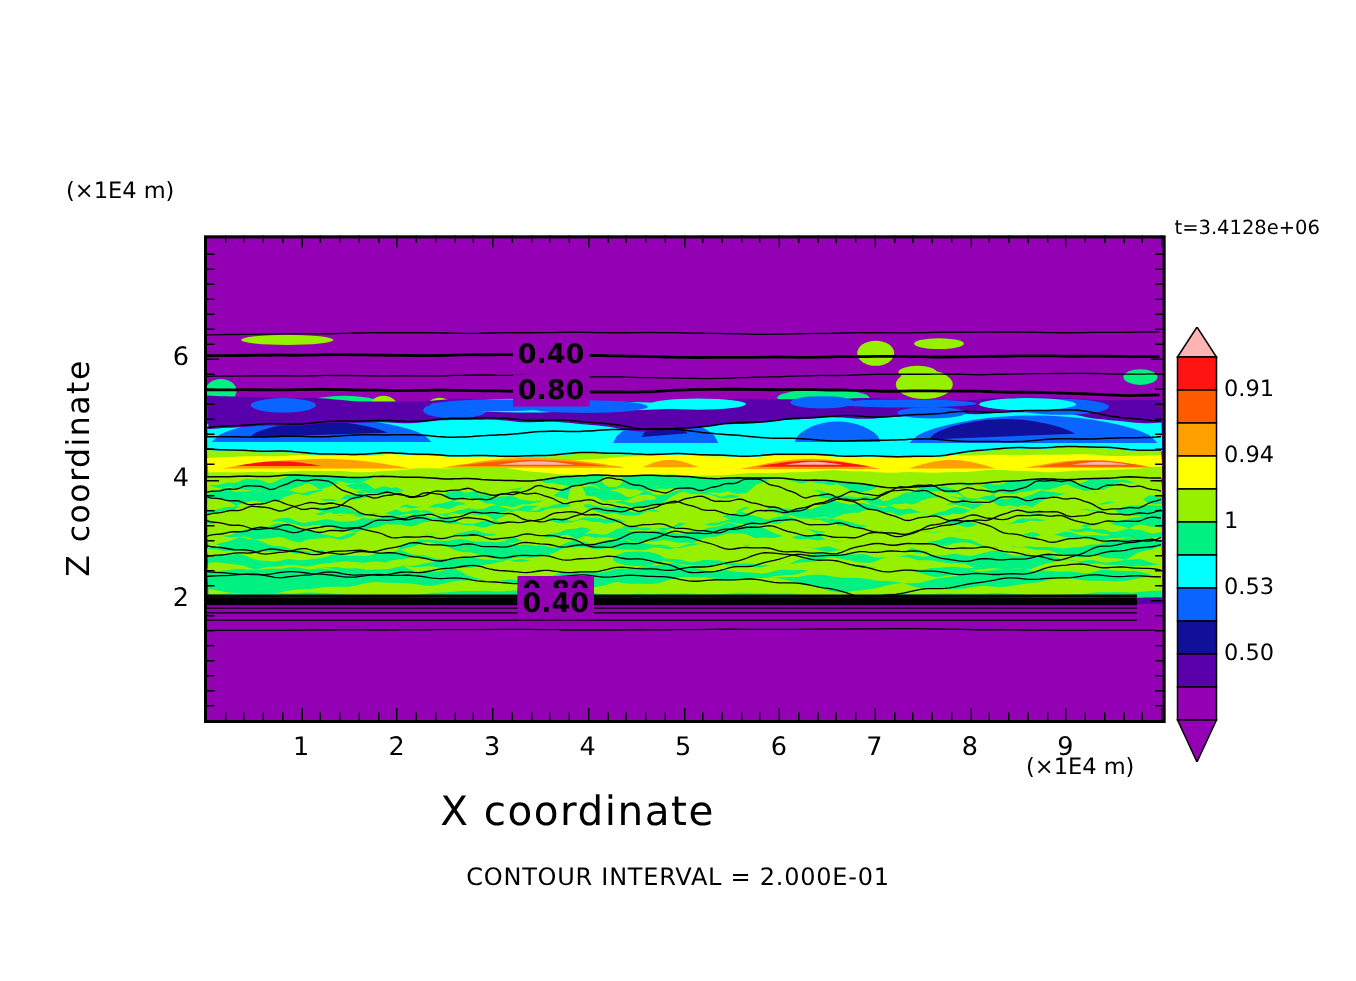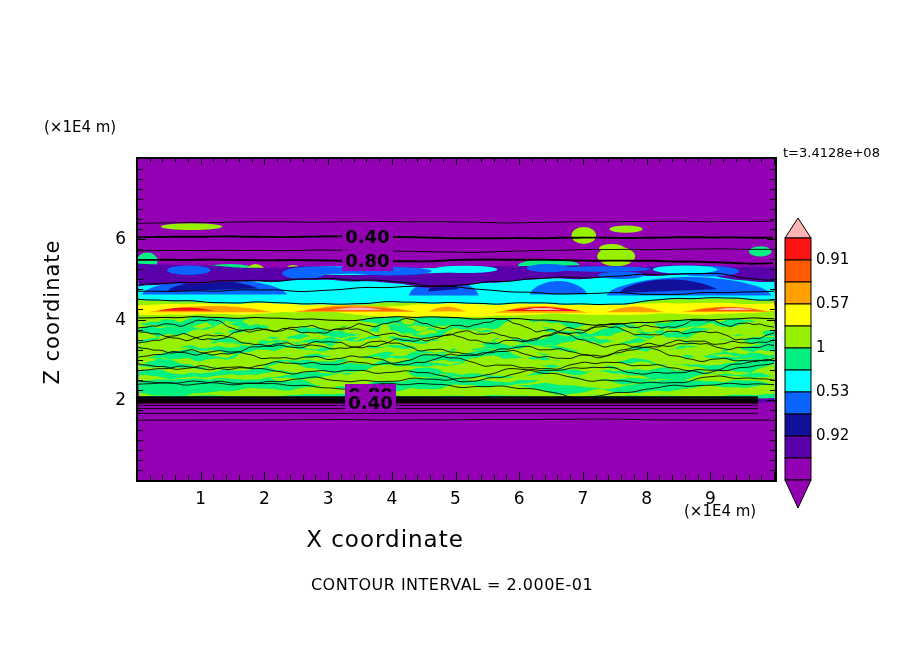--- a/index.html
+++ b/index.html
@@ -13,21 +13,21 @@
 
   #title{
     left:0;top:84px;width:904px;text-align:center;
     font-size:27px;letter-spacing:1px;
   }
   #unit-top{left:44px;top:118px;font-size:15px;}
   #unit-bottom{left:684px;top:502px;font-size:15px;}
   #timestamp{left:783px;top:145px;font-size:13px;}
   #xlabel{
     left:0;top:526px;width:770px;text-align:center;
-    font-size:23px;letter-spacing:1px;
+    font-size:27px;letter-spacing:1px;
   }
   #contour-interval{
     left:0;top:575px;width:904px;text-align:center;
     font-size:16px;letter-spacing:.5px;
   }
   #ylabel{
     left:-48px;top:300px;width:200px;text-align:center;
     font-size:21px;letter-spacing:1px;
     transform:rotate(-90deg);transform-origin:50% 50%;
   }
@@ -47,21 +47,21 @@
   #cbar{position:absolute;left:783px;top:218px;}
   .cb-label{position:absolute;font-size:15px;left:33px;}
 </style>
 </head>
 <body>
 
 <div class="stage">
 
   <div class="txt" id="unit-top">(×1E4 m)</div>
   <div class="txt" id="unit-bottom">(×1E4 m)</div>
-  <div class="txt" id="timestamp">t=3.4128e+08</div>
+  <div class="txt" id="timestamp">t=3.4128e+06</div>
   <div class="txt" id="xlabel">X coordinate</div>
   <div class="txt" id="ylabel">Z coordinate</div>
   <div class="txt" id="contour-interval">CONTOUR INTERVAL = 2.000E-01</div>
 
   <div id="plot">
     <svg width="637" height="321" viewBox="0 0 637 321" preserveAspectRatio="none">
       <rect x="0" y="0" width="637" height="321" fill="#9400b4"></rect>
       <g id="field">
           <path d="M0.0 132.2L3.0 132.2L6.0 132.2L9.0 132.1L12.0 132.1L15.0 132.1L18.0 132.2L21.0 132.2L24.0 132.3L27.0 132.3L30.0 132.4L33.0 132.4L36.0 132.4L39.0 132.3L42.0 132.2L45.0 132.1L48.0 132.0L51.0 131.9L54.0 131.8L57.0 131.8L60.0 131.8L63.0 131.9L66.0 132.0L69.0 132.1L72.0 132.2L75.0 132.2L78.0 132.2L81.0 132.1L84.0 131.9L87.0 131.8L90.0 131.5L93.0 131.3L96.0 131.1L99.0 131.0L102.0 130.9L105.0 130.9L108.0 130.9L111.0 130.9L114.0 130.9L117.0 131.0L120.0 131.0L123.0 130.9L126.0 130.9L129.0 130.9L132.0 130.9L135.0 130.9L138.0 130.9L141.0 131.0L144.0 131.2L147.0 131.4L150.0 131.7L153.0 132.0L156.0 132.2L159.0 132.4L162.0 132.5L165.0 132.5L168.0 132.4L171.0 132.3L174.0 132.2L177.0 132.0L180.0 131.7L183.0 131.5L186.0 131.4L189.0 131.2L192.0 131.1L195.0 130.9L198.0 130.8L201.0 130.6L204.0 130.4L207.0 130.1L210.0 129.8L213.0 129.5L216.0 129.2L219.0 128.9L222.0 128.7L225.0 128.6L228.0 128.5L231.0 128.4L234.0 128.5L237.0 128.5L240.0 128.6L243.0 128.6L246.0 128.6L249.0 128.6L252.0 128.4L255.0 128.3L258.0 128.1L261.0 127.9L264.0 127.7L267.0 127.5L270.0 127.4L273.0 127.3L276.0 127.3L279.0 127.2L282.0 127.2L285.0 127.2L288.0 127.2L291.0 127.1L294.0 127.0L297.0 126.9L300.0 126.9L303.0 126.8L306.0 126.8L309.0 126.9L312.0 127.1L315.0 127.4L318.0 127.7L321.0 128.1L324.0 128.5L327.0 128.9L330.0 129.3L333.0 129.6L336.0 129.9L339.0 130.2L342.0 130.4L345.0 130.6L348.0 130.8L351.0 131.0L354.0 131.2L357.0 131.5L360.0 131.8L363.0 132.1L366.0 132.4L369.0 132.6L372.0 132.8L375.0 133.0L378.0 133.1L381.0 133.1L384.0 133.2L387.0 133.2L390.0 133.2L393.0 133.3L396.0 133.5L399.0 133.7L402.0 133.9L405.0 134.1L408.0 134.4L411.0 134.6L414.0 134.8L417.0 135.0L420.0 135.0L423.0 135.0L426.0 135.0L429.0 134.9L432.0 134.8L435.0 134.7L438.0 134.6L441.0 134.6L444.0 134.5L447.0 134.5L450.0 134.5L453.0 134.5L456.0 134.4L459.0 134.3L462.0 134.2L465.0 134.1L468.0 133.9L471.0 133.8L474.0 133.6L477.0 133.6L480.0 133.6L483.0 133.7L486.0 133.9L489.0 134.1L492.0 134.4L495.0 134.6L498.0 134.9L501.0 135.1L504.0 135.2L507.0 135.3L510.0 135.4L513.0 135.4L516.0 135.4L519.0 135.4L522.0 135.4L525.0 135.4L528.0 135.4L531.0 135.5L534.0 135.5L537.0 135.5L540.0 135.4L543.0 135.3L546.0 135.1L549.0 134.9L552.0 134.6L555.0 134.3L558.0 134.0L561.0 133.8L564.0 133.6L567.0 133.5L570.0 133.5L573.0 133.5L576.0 133.5L579.0 133.6L582.0 133.6L585.0 133.7L588.0 133.6L591.0 133.6L594.0 133.5L597.0 133.4L600.0 133.2L603.0 133.1L606.0 133.0L609.0 132.9L612.0 132.9L615.0 132.9L618.0 132.8L621.0 132.8L624.0 132.7L627.0 132.6L630.0 132.5L633.0 132.3L636.0 132.0L637.0 239.2L634.0 239.2L631.0 239.3L628.0 239.4L625.0 239.4L622.0 239.5L619.0 239.5L616.0 239.6L613.0 239.6L610.0 239.7L607.0 239.7L604.0 239.8L601.0 239.8L598.0 239.8L595.0 239.7L592.0 239.7L589.0 239.7L586.0 239.7L583.0 239.7L580.0 239.7L577.0 239.7L574.0 239.7L571.0 239.6L568.0 239.6L565.0 239.6L562.0 239.6L559.0 239.6L556.0 239.6L553.0 239.6L550.0 239.6L547.0 239.5L544.0 239.4L541.0 239.4L538.0 239.3L535.0 239.3L532.0 239.3L529.0 239.3L526.0 239.3L523.0 239.3L520.0 239.3L517.0 239.4L514.0 239.4L511.0 239.4L508.0 239.5L505.0 239.5L502.0 239.6L499.0 239.6L496.0 239.6L493.0 239.5L490.0 239.5L487.0 239.4L484.0 239.3L481.0 239.3L478.0 239.3L475.0 239.2L472.0 239.2L469.0 239.1L466.0 239.1L463.0 239.0L460.0 239.0L457.0 238.9L454.0 238.9L451.0 239.0L448.0 239.0L445.0 238.9L442.0 238.9L439.0 238.8L436.0 238.8L433.0 238.8L430.0 238.7L427.0 238.7L424.0 238.7L421.0 238.7L418.0 238.7L415.0 238.7L412.0 238.7L409.0 238.8L406.0 238.8L403.0 238.9L400.0 238.9L397.0 239.0L394.0 239.1L391.0 239.1L388.0 239.1L385.0 239.1L382.0 239.1L379.0 239.1L376.0 239.1L373.0 239.1L370.0 239.1L367.0 239.1L364.0 239.1L361.0 239.1L358.0 239.1L355.0 239.1L352.0 239.1L349.0 239.1L346.0 239.2L343.0 239.2L340.0 239.2L337.0 239.1L334.0 239.1L331.0 239.0L328.0 238.9L325.0 238.9L322.0 238.9L319.0 238.8L316.0 238.8L313.0 238.8L310.0 238.7L307.0 238.7L304.0 238.7L301.0 238.7L298.0 238.8L295.0 238.8L292.0 238.9L289.0 238.9L286.0 238.9L283.0 238.9L280.0 238.9L277.0 238.8L274.0 238.8L271.0 238.8L268.0 238.8L265.0 238.8L262.0 238.7L259.0 238.7L256.0 238.6L253.0 238.6L250.0 238.5L247.0 238.5L244.0 238.6L241.0 238.6L238.0 238.6L235.0 238.6L232.0 238.6L229.0 238.6L226.0 238.6L223.0 238.6L220.0 238.6L217.0 238.6L214.0 238.6L211.0 238.6L208.0 238.6L205.0 238.6L202.0 238.7L199.0 238.7L196.0 238.7L193.0 238.8L190.0 238.9L187.0 239.0L184.0 239.1L181.0 239.2L178.0 239.2L175.0 239.2L172.0 239.3L169.0 239.3L166.0 239.4L163.0 239.4L160.0 239.5L157.0 239.5L154.0 239.5L151.0 239.5L148.0 239.5L145.0 239.5L142.0 239.5L139.0 239.6L136.0 239.6L133.0 239.6L130.0 239.7L127.0 239.6L124.0 239.6L121.0 239.6L118.0 239.5L115.0 239.5L112.0 239.5L109.0 239.4L106.0 239.4L103.0 239.3L100.0 239.3L97.0 239.2L94.0 239.2L91.0 239.2L88.0 239.2L85.0 239.2L82.0 239.3L79.0 239.3L76.0 239.3L73.0 239.3L70.0 239.4L67.0 239.4L64.0 239.4L61.0 239.4L58.0 239.5L55.0 239.5L52.0 239.4L49.0 239.4L46.0 239.3L43.0 239.3L40.0 239.3L37.0 239.2L34.0 239.3L31.0 239.3L28.0 239.3L25.0 239.2L22.0 239.2L19.0 239.2L16.0 239.1L13.0 239.1L10.0 239.1L7.0 239.1L4.0 239.0L1.0 239.0Z" fill="#00f082"></path>
           <path d="M0.0 158.8L3.0 158.4L6.0 158.3L9.0 158.3L12.0 158.2L15.0 157.9L18.0 157.4L21.0 156.9L24.0 156.5L27.0 156.3L30.0 156.4L33.0 156.7L36.0 157.0L39.0 157.1L42.0 157.0L45.0 156.6L48.0 155.9L51.0 155.2L54.0 154.8L57.0 154.7L60.0 155.2L63.0 156.0L66.0 157.1L69.0 158.2L72.0 159.1L75.0 159.8L78.0 160.3L81.0 160.6L84.0 161.0L87.0 161.6L90.0 162.2L93.0 162.8L96.0 163.2L99.0 163.2L102.0 162.7L105.0 161.8L108.0 160.5L111.0 159.1L114.0 157.9L117.0 157.1L120.0 156.8L123.0 156.8L126.0 156.9L129.0 157.2L132.0 157.3L135.0 157.4L138.0 157.5L141.0 157.8L144.0 158.3L147.0 159.3L150.0 160.5L153.0 161.9L156.0 163.1L159.0 164.1L162.0 164.7L165.0 164.9L168.0 165.0L171.0 165.0L174.0 165.3L177.0 165.9L180.0 166.9L183.0 168.0L186.0 169.2L189.0 170.3L192.0 171.1L195.0 171.7L198.0 172.2L201.0 172.8L204.0 173.6L207.0 174.6L210.0 175.7L213.0 176.7L216.0 177.4L219.0 177.6L222.0 177.3L225.0 176.6L228.0 175.6L231.0 174.7L234.0 174.0L237.0 173.5L240.0 173.3L243.0 173.3L246.0 173.2L249.0 172.9L252.0 172.4L255.0 171.7L258.0 171.1L261.0 170.7L264.0 170.6L267.0 170.7L270.0 171.0L273.0 171.2L276.0 171.1L279.0 170.6L282.0 169.7L285.0 168.5L288.0 167.3L291.0 166.2L294.0 165.5L297.0 165.1L300.0 165.1L303.0 165.2L306.0 165.4L309.0 165.4L312.0 165.3L315.0 165.2L318.0 165.3L321.0 165.6L324.0 166.3L327.0 167.2L330.0 168.2L333.0 169.0L336.0 169.4L339.0 169.3L342.0 168.6L345.0 167.6L348.0 166.5L351.0 165.4L354.0 164.6L357.0 164.0L360.0 163.6L363.0 163.1L366.0 162.6L369.0 161.9L372.0 161.2L375.0 160.5L378.0 160.1L381.0 160.1L384.0 160.6L387.0 161.5L390.0 162.6L393.0 163.5L396.0 164.2L399.0 164.5L402.0 164.6L405.0 164.4L408.0 164.3L411.0 164.5L414.0 164.9L417.0 165.5L420.0 166.3L423.0 166.9L426.0 167.4L429.0 167.6L432.0 167.7L435.0 167.8L438.0 168.1L441.0 168.7L444.0 169.6L447.0 170.7L450.0 171.6L453.0 172.3L456.0 172.4L459.0 172.1L462.0 171.3L465.0 170.2L468.0 169.2L471.0 168.2L474.0 167.5L477.0 166.8L480.0 166.1L483.0 165.2L486.0 164.1L489.0 162.7L492.0 161.3L495.0 160.0L498.0 159.1L501.0 158.5L504.0 158.4L507.0 158.4L510.0 158.3L513.0 158.0L516.0 157.4L519.0 156.3L522.0 155.0L525.0 153.7L528.0 152.6L531.0 151.7L534.0 151.1L537.0 150.6L540.0 150.3L543.0 149.8L546.0 149.2L549.0 148.6L552.0 148.1L555.0 147.9L558.0 148.3L561.0 149.1L564.0 150.4L567.0 151.8L570.0 153.2L573.0 154.3L576.0 155.0L579.0 155.3L582.0 155.3L585.0 155.2L588.0 155.2L591.0 155.2L594.0 155.3L597.0 155.4L600.0 155.1L603.0 154.6L606.0 153.7L609.0 152.7L612.0 151.7L615.0 151.0L618.0 150.7L621.0 150.9L624.0 151.4L627.0 152.0L630.0 152.6L633.0 153.0L636.0 153.1L637.0 234.6L634.0 234.8L631.0 234.9L628.0 235.1L625.0 235.4L622.0 235.7L619.0 236.0L616.0 236.1L613.0 235.9L610.0 235.8L607.0 235.7L604.0 235.8L601.0 235.8L598.0 235.8L595.0 235.8L592.0 236.0L589.0 236.4L586.0 236.8L583.0 237.1L580.0 237.2L577.0 237.2L574.0 237.3L571.0 237.5L568.0 237.7L565.0 237.7L562.0 237.6L559.0 237.6L556.0 237.8L553.0 237.9L550.0 238.0L547.0 237.8L544.0 237.4L541.0 237.1L538.0 237.0L535.0 236.8L532.0 236.7L529.0 236.4L526.0 236.3L523.0 236.4L520.0 236.7L517.0 236.9L514.0 237.0L511.0 236.9L508.0 236.8L505.0 236.8L502.0 236.8L499.0 236.8L496.0 236.6L493.0 236.6L490.0 236.6L487.0 236.9L484.0 237.2L481.0 237.3L478.0 237.3L475.0 237.2L472.0 237.1L469.0 237.1L466.0 237.0L463.0 236.8L460.0 236.6L457.0 236.5L454.0 236.7L451.0 237.1L448.0 237.4L445.0 237.5L442.0 237.7L439.0 237.9L436.0 238.1L433.0 238.4L430.0 238.5L427.0 238.5L424.0 238.5L421.0 238.7L418.0 239.0L415.0 239.2L412.0 239.1L409.0 238.9L406.0 238.7L403.0 238.5L400.0 238.2L397.0 237.9L394.0 237.4L391.0 236.9L388.0 236.7L385.0 236.6L382.0 236.7L379.0 236.7L376.0 236.6L373.0 236.5L370.0 236.5L367.0 236.5L364.0 236.5L361.0 236.3L358.0 236.1L355.0 236.1L352.0 236.3L349.0 236.6L346.0 236.8L343.0 237.0L340.0 237.1L337.0 237.2L334.0 237.4L331.0 237.4L328.0 237.3L325.0 237.0L322.0 236.8L319.0 236.7L316.0 236.7L313.0 236.8L310.0 236.8L307.0 236.8L304.0 236.8L301.0 236.9L298.0 237.1L295.0 237.1L292.0 237.0L289.0 236.9L286.0 236.9L283.0 237.1L280.0 237.3L277.0 237.4L274.0 237.3L271.0 237.3L268.0 237.3L265.0 237.2L262.0 237.0L259.0 236.6L256.0 236.1L253.0 235.7L250.0 235.4L247.0 235.4L244.0 235.2L241.0 235.1L238.0 235.0L235.0 235.0L232.0 235.1L229.0 235.1L226.0 235.0L223.0 234.7L220.0 234.4L217.0 234.4L214.0 234.5L211.0 234.6L208.0 234.6L205.0 234.7L202.0 234.8L199.0 235.1L196.0 235.3L193.0 235.4L190.0 235.2L187.0 235.0L184.0 234.9L181.0 235.0L178.0 235.0L175.0 235.0L172.0 235.0L169.0 235.1L166.0 235.3L163.0 235.6L160.0 235.9L157.0 236.0L154.0 236.1L151.0 236.2L148.0 236.6L145.0 237.0L142.0 237.4L139.0 237.7L136.0 238.0L133.0 238.4L130.0 238.8L127.0 239.1L124.0 239.2L121.0 239.0L118.0 238.7L115.0 238.5L112.0 238.4L109.0 238.2L106.0 237.9L103.0 237.6L100.0 237.5L97.0 237.5L94.0 237.6L91.0 237.4L88.0 237.1L85.0 236.8L82.0 236.6L79.0 236.4L76.0 236.3L73.0 236.2L70.0 236.0L67.0 236.0L64.0 236.2L61.0 236.5L58.0 236.7L55.0 236.8L52.0 236.7L49.0 236.6L46.0 236.6L43.0 236.7L40.0 236.6L37.0 236.5L34.0 236.4L31.0 236.5L28.0 236.7L25.0 236.9L22.0 236.9L19.0 236.8L16.0 236.7L13.0 236.8L10.0 237.0L7.0 237.1L4.0 237.2L1.0 237.3Z" fill="#96f000"></path>
@@ -373,20 +373,20 @@
           <rect x="2" y="152" width="26" height="22" fill="#00ffff" stroke="#000" stroke-width="1"></rect>
           <rect x="2" y="174" width="26" height="22" fill="#0a64ff" stroke="#000" stroke-width="1"></rect>
           <rect x="2" y="196" width="26" height="22" fill="#10109a" stroke="#000" stroke-width="1"></rect>
           <rect x="2" y="218" width="26" height="22" fill="#5a00aa" stroke="#000" stroke-width="1"></rect>
           <rect x="2" y="240" width="26" height="22" fill="#9400b4" stroke="#000" stroke-width="1"></rect>
           <path d="M2 262 L28 262 L15 290 Z" fill="#9400b4" stroke="#000" stroke-width="1"></path>
         </g>
     </svg>
     <div id="cb-labels">
         <div class="cb-label" style="top: 32px;">0.91</div>
-        <div class="cb-label" style="top: 76px;">0.57</div>
+        <div class="cb-label" style="top: 76px;">0.94</div>
         <div class="cb-label" style="top: 120px;">1</div>
         <div class="cb-label" style="top: 164px;">0.53</div>
-        <div class="cb-label" style="top: 208px;">0.92</div>
+        <div class="cb-label" style="top: 208px;">0.50</div>
       </div>
   </div>
 
 </div>
 
 </body></html>

